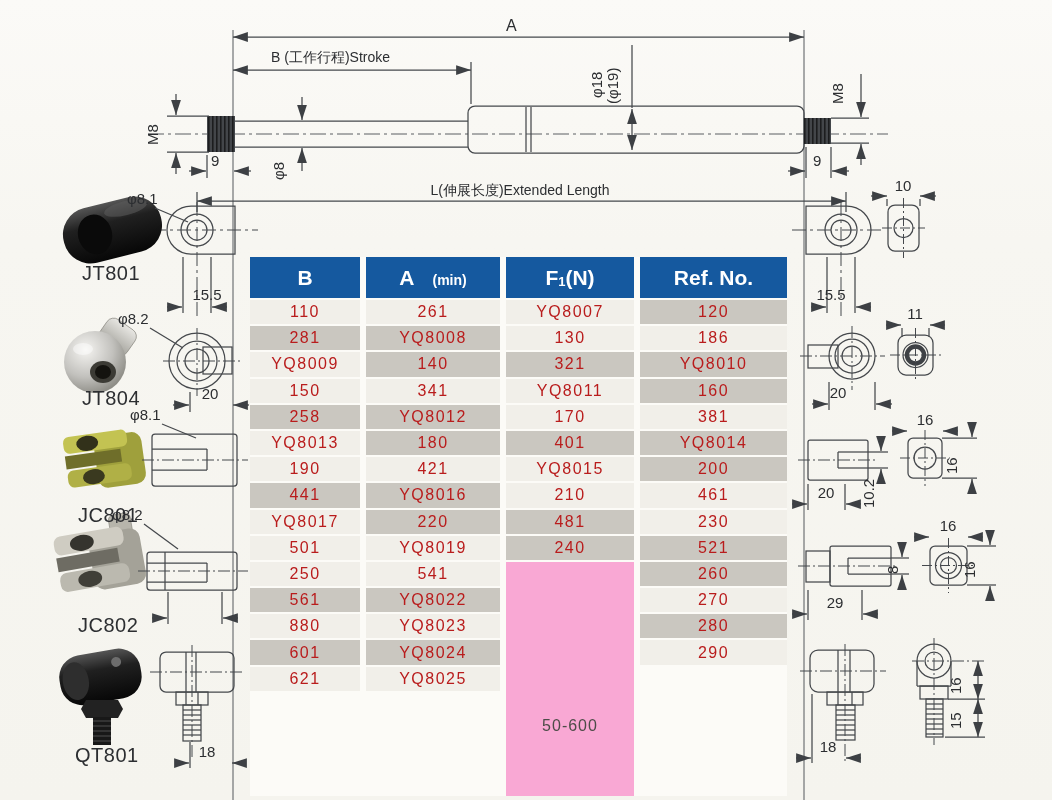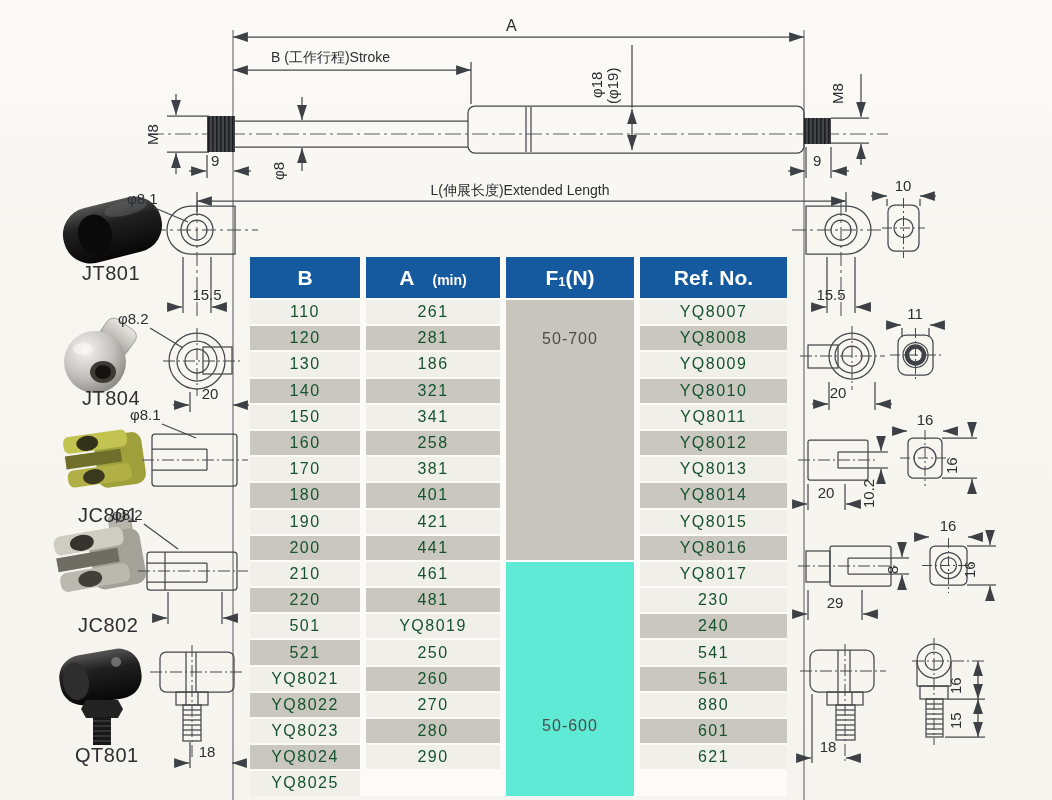--- a/index.html
+++ b/index.html
@@ -27,30 +27,30 @@
   }
   .hcell{
     background:#15599f;color:#fff;display:flex;align-items:center;justify-content:center;
     font-weight:bold;
   }
   .h-main{font-size:21px;}
   .h-sub{font-size:14px;margin-left:18px;margin-top:4px;}
   .h-subscript{font-size:13px;margin-top:7px;}
   .cell{
     display:flex;align-items:center;justify-content:center;
-    font-size:16px;color:#14532d;letter-spacing:1.5px;
+    font-size:16px;color:#b91c1c;letter-spacing:1.5px;
   }
   .light{background:#f1efe9;}
   .dark{background:#cac7c0;}
   .f1cell{
     display:flex;justify-content:center;align-items:flex-start;
     font-size:16px;color:#4d4c48;letter-spacing:1px;
   }
   .f1-a{background:#c8c5be;grid-column:3;grid-row:2 / span 10;padding-top:30px;}
-  .f1-b{background:#5eead4;grid-column:3;grid-row:12 / span 9;padding-top:155px;}
+  .f1-b{background:#f9a8d4;grid-column:3;grid-row:12 / span 9;padding-top:155px;}
 </style>
 </head>
 <body>
 
 <div id="stage">
 
 <svg class="draw" width="1052" height="800" viewBox="0 0 1052 800">
   <defs>
     <marker id="ar" viewBox="0 0 12 10" refX="11" refY="5" markerWidth="13" markerHeight="11" orient="auto-start-reverse">
       <path d="M0,1.4 L11,5 L0,8.6 Z" fill="#3d4044"></path>
@@ -433,21 +433,20 @@
       </div>
   <div class="hcell">
         <span class="h-main">F</span>
         <span class="h-subscript">1</span>
         <span class="h-main">(N)</span>
       </div>
   <div class="hcell">
         <span class="h-main">Ref. No.</span>
       </div>
 
-  <div class="f1cell f1-a">50-700</div>
   <div class="f1cell f1-b">50-600</div>
 
   <div class="cell light">110</div>
   <div class="cell light">261</div>
   <div class="cell light">YQ8007</div>
 
   <div class="cell dark">120</div>
   <div class="cell dark">281</div>
   <div class="cell dark">YQ8008</div>
 
@@ -492,21 +491,20 @@
 
   <div class="cell light">230</div>
   <div class="cell light">501</div>
   <div class="cell light">YQ8019</div>
 
   <div class="cell dark">240</div>
   <div class="cell dark">521</div>
 
   <div class="cell light">250</div>
   <div class="cell light">541</div>
-  <div class="cell light">YQ8021</div>
 
   <div class="cell dark">260</div>
   <div class="cell dark">561</div>
   <div class="cell dark">YQ8022</div>
 
   <div class="cell light">270</div>
   <div class="cell light">880</div>
   <div class="cell light">YQ8023</div>
 
   <div class="cell dark">280</div>

